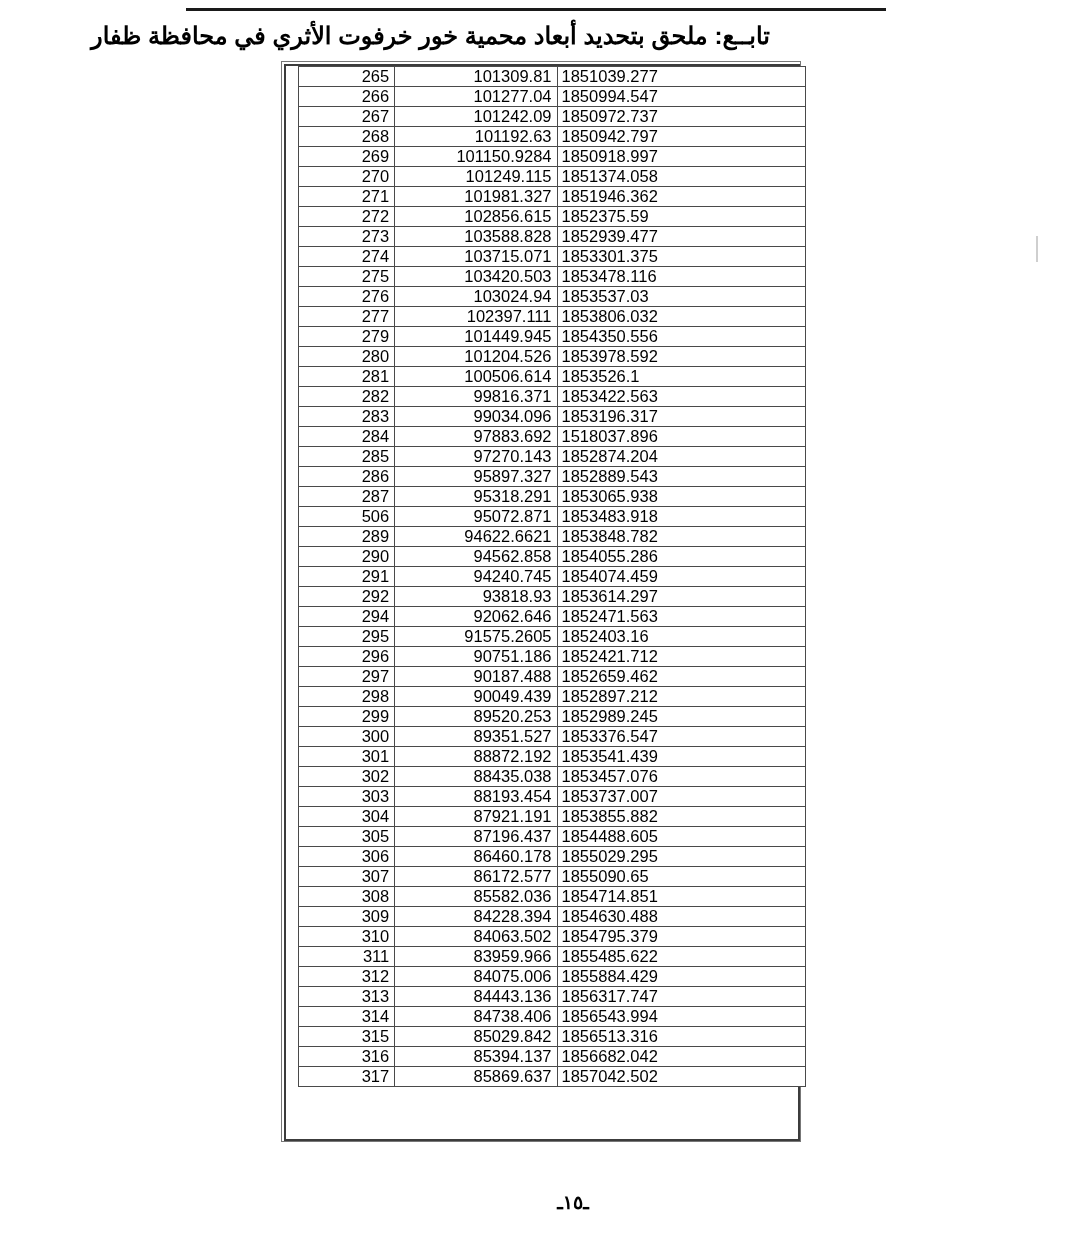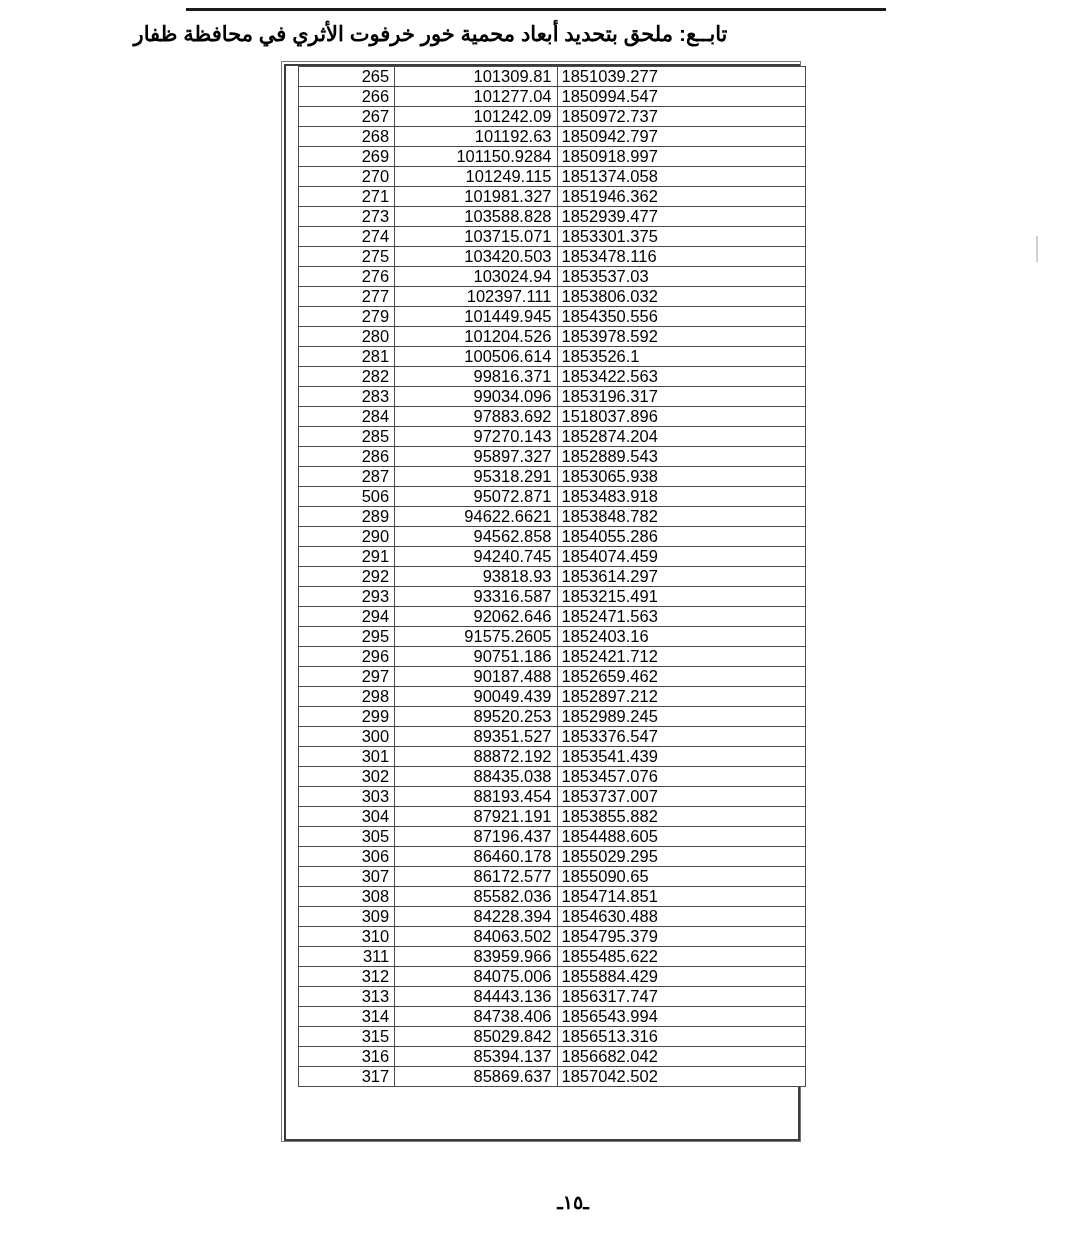--- a/index.html
+++ b/index.html
@@ -30,21 +30,21 @@
     height: 3px;
     background: #1a1a1a;
   }
   .doc-title {
     position: absolute;
     top: 22px;
     left: 0;
     width: 861px;
     text-align: center;
     direction: rtl;
-    font-size: 21px;
+    font-size: 24px;
     font-weight: bold;
     letter-spacing: 0px;
     font-family: "Liberation Sans", sans-serif;
   }
   .title-lead {
     letter-spacing: 2px;
   }
   .table-wrap {
     position: absolute;
     top: 66px;
@@ -160,20 +160,25 @@
             <td class="c-id">270</td>
             <td class="c-e">101249.115</td>
             <td class="c-n">1851374.058</td>
           </tr>
           <tr>
             <td class="c-id">271</td>
             <td class="c-e">101981.327</td>
             <td class="c-n">1851946.362</td>
           </tr>
           <tr>
+            <td class="c-id">272</td>
+            <td class="c-e">102856.615</td>
+            <td class="c-n">1852375.59</td>
+          </tr>
+          <tr>
             <td class="c-id">273</td>
             <td class="c-e">103588.828</td>
             <td class="c-n">1852939.477</td>
           </tr>
           <tr>
             <td class="c-id">274</td>
             <td class="c-e">103715.071</td>
             <td class="c-n">1853301.375</td>
           </tr>
           <tr>
@@ -255,25 +260,20 @@
             <td class="c-id">291</td>
             <td class="c-e">94240.745</td>
             <td class="c-n">1854074.459</td>
           </tr>
           <tr>
             <td class="c-id">292</td>
             <td class="c-e">93818.93</td>
             <td class="c-n">1853614.297</td>
           </tr>
           <tr>
-            <td class="c-id">293</td>
-            <td class="c-e">93316.587</td>
-            <td class="c-n">1853215.491</td>
-          </tr>
-          <tr>
             <td class="c-id">294</td>
             <td class="c-e">92062.646</td>
             <td class="c-n">1852471.563</td>
           </tr>
           <tr>
             <td class="c-id">295</td>
             <td class="c-e">91575.2605</td>
             <td class="c-n">1852403.16</td>
           </tr>
           <tr>

